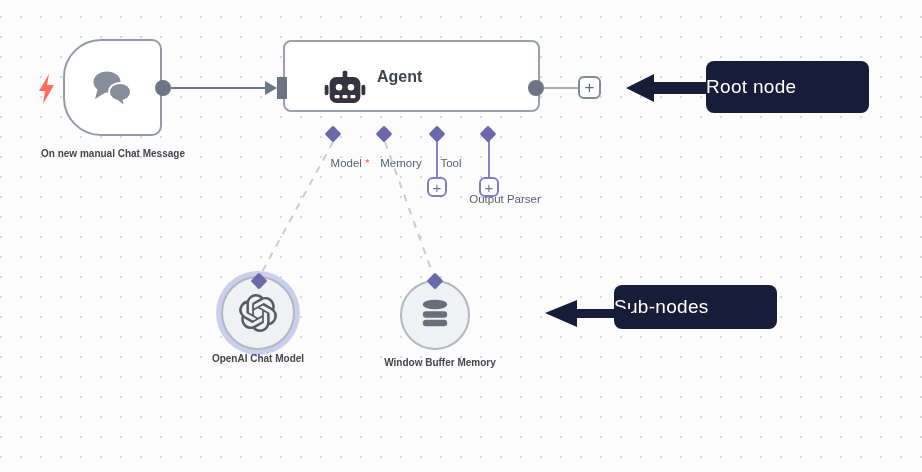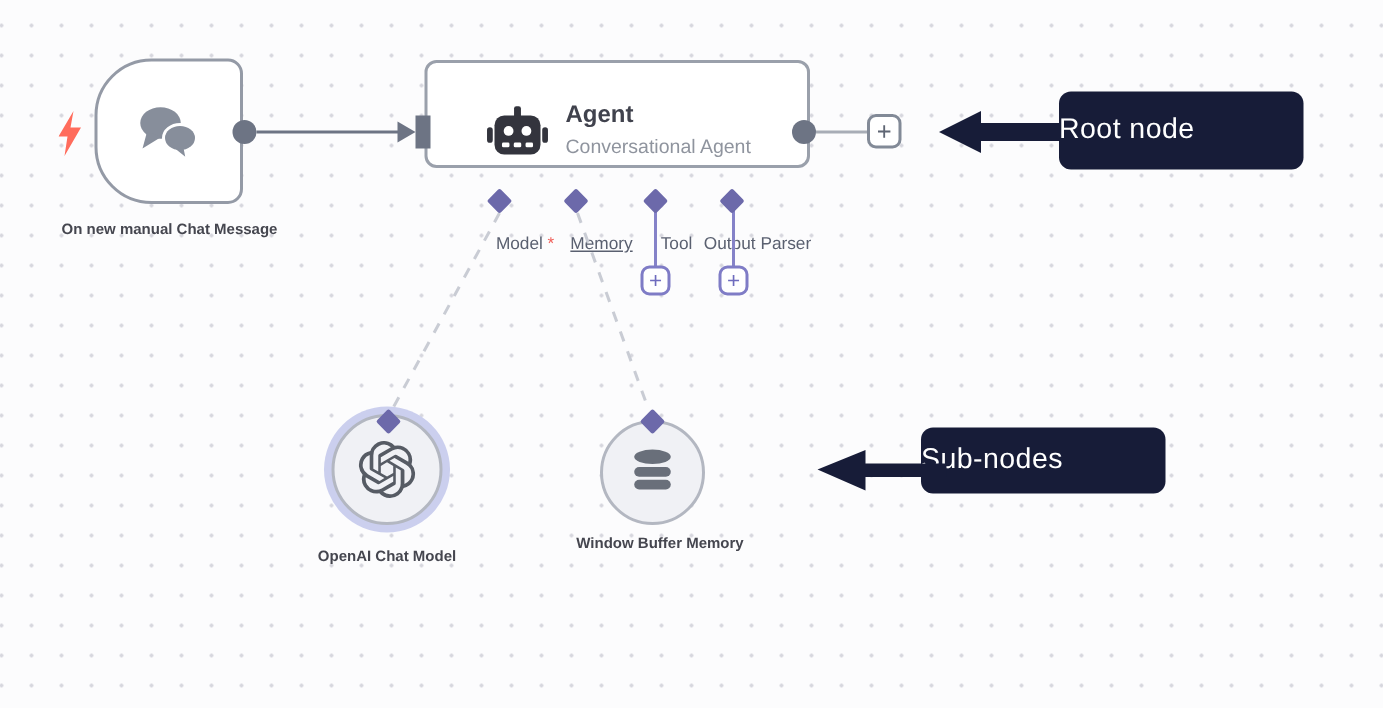--- a/index.html
+++ b/index.html
@@ -104,41 +104,40 @@
         <rect x="1.4" y="9.3" width="2" height="5.4" rx="1" fill="#33343d"></rect>
         <rect x="20.6" y="9.3" width="2" height="5.4" rx="1" fill="#33343d"></rect>
         <circle cx="8.9" cy="10.6" r="1.7" fill="#ffffff"></circle>
         <circle cx="15.1" cy="10.6" r="1.7" fill="#ffffff"></circle>
         <rect x="6.6" y="14.6" width="2.6" height="1.7" rx="0.5" fill="#ffffff"></rect>
         <rect x="10.7" y="14.6" width="2.6" height="1.7" rx="0.5" fill="#ffffff"></rect>
         <rect x="14.8" y="14.6" width="2.6" height="1.7" rx="0.5" fill="#ffffff"></rect>
       </svg>
     </div>
     <div class="agent-title">Agent</div>
-    <div class="agent-subtitle">Conversational Agent</div>
   </div>
 
   <span class="port-label" style="left:334px;"><span>Model</span><span class="req">*</span></span>
-  <span class="port-label" style="left:385px;text-decoration:underline;">Memory</span>
+  <span class="port-label" style="left:385px;">Memory</span>
   <span class="port-label" style="left:435px;">Tool</span>
-  <span class="port-label" style="left:489px;">Output Parser</span>
+  <span class="port-label" style="left:489px;margin-top:36px;">Output Parser</span>
 
   <div class="circle-node circle-openai">
     <svg width="38" height="38" viewBox="0 0 24 24">
       <path fill="#565b64" d="M22.2819 9.8211a5.9847 5.9847 0 0 0-.5157-4.9108 6.0462 6.0462 0 0 0-6.5098-2.9A6.0651 6.0651 0 0 0 4.9807 4.1818a5.9847 5.9847 0 0 0-3.9977 2.9 6.0462 6.0462 0 0 0 .7427 7.0966 5.98 5.98 0 0 0 .511 4.9107 6.051 6.051 0 0 0 6.5146 2.9001A5.9847 5.9847 0 0 0 13.2599 24a6.0557 6.0557 0 0 0 5.7718-4.2058 5.9894 5.9894 0 0 0 3.9977-2.9001 6.0557 6.0557 0 0 0-.7475-7.073zm-9.022 12.6081a4.4755 4.4755 0 0 1-2.8764-1.0408l.1419-.0804 4.7783-2.7582a.7948.7948 0 0 0 .3927-.6813v-6.7369l2.02 1.1686a.071.071 0 0 1 .038.052v5.5826a4.504 4.504 0 0 1-4.4945 4.4944zm-9.6607-4.1254a4.4708 4.4708 0 0 1-.5346-3.0137l.142.0852 4.783 2.7582a.7712.7712 0 0 0 .7806 0l5.8428-3.3685v2.3324a.0804.0804 0 0 1-.0332.0615L9.74 19.9502a4.4992 4.4992 0 0 1-6.1408-1.6464zM2.3408 7.8956a4.485 4.485 0 0 1 2.3655-1.9728V11.6a.7664.7664 0 0 0 .3879.6765l5.8144 3.3543-2.0201 1.1685a.0757.0757 0 0 1-.071 0l-4.8303-2.7865A4.504 4.504 0 0 1 2.3408 7.8956zm16.5963 3.8558L13.1038 8.364 15.1192 7.2a.0757.0757 0 0 1 .071 0l4.8303 2.7913a4.4944 4.4944 0 0 1-.6765 8.1042v-5.6772a.79.79 0 0 0-.407-.667zm2.0107-3.0231l-.142-.0852-4.7735-2.7818a.7759.7759 0 0 0-.7854 0L9.409 9.2297V6.8974a.0662.0662 0 0 1 .0284-.0615l4.8303-2.7866a4.4992 4.4992 0 0 1 6.6802 4.66zM8.3065 12.863l-2.02-1.1638a.0804.0804 0 0 1-.038-.0567V6.0742a4.4992 4.4992 0 0 1 7.3757-3.4537l-.142.0805L8.704 5.459a.7948.7948 0 0 0-.3927.6813zm1.0976-2.3654l2.602-1.4998 2.6069 1.4998v2.9994l-2.5974 1.4997-2.6067-1.4997z"></path>
     </svg>
   </div>
   <div class="circle-node circle-memory">
     <svg width="34" height="34" viewBox="0 0 24 24">
       <ellipse cx="12" cy="4.6" rx="8.6" ry="3.4" fill="#696f7a"></ellipse>
       <rect x="3.4" y="9.4" width="17.2" height="4.6" rx="2.3" fill="#696f7a"></rect>
       <rect x="3.4" y="15.4" width="17.2" height="4.6" rx="2.3" fill="#696f7a"></rect>
     </svg>
   </div>
-  <div class="node-label" style="left:258px;top:362px;width:130px;">OpenAI Chat Model</div>
+  <div class="node-label" style="left:258px;top:349px;width:130px;">OpenAI Chat Model</div>
   <div class="node-label" style="left:440px;top:353px;width:120px;">Window Buffer Memory</div>
 
   <div class="annotation annotation-root">
     <span>Root node</span>
   </div>
   <div class="annotation annotation-sub">
     <span>Sub-nodes</span>
   </div>
 
   <svg class="overlay" viewBox="0 0 922 472">

